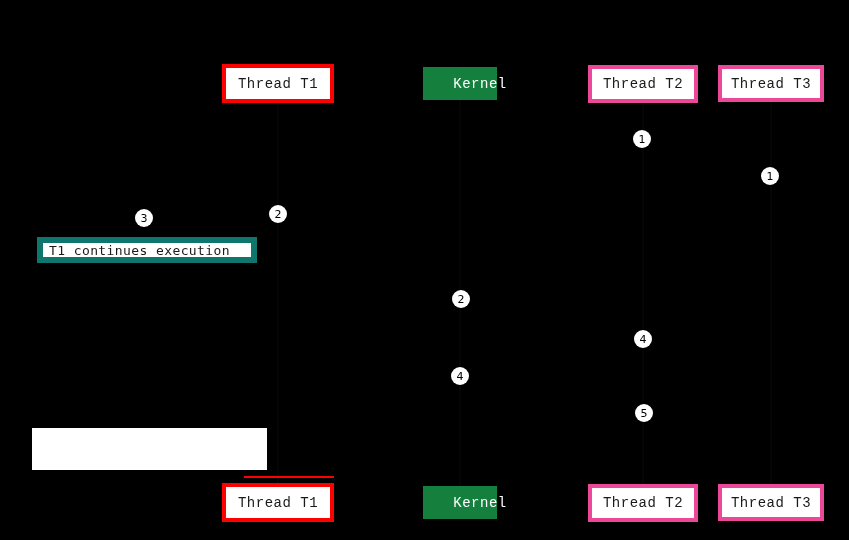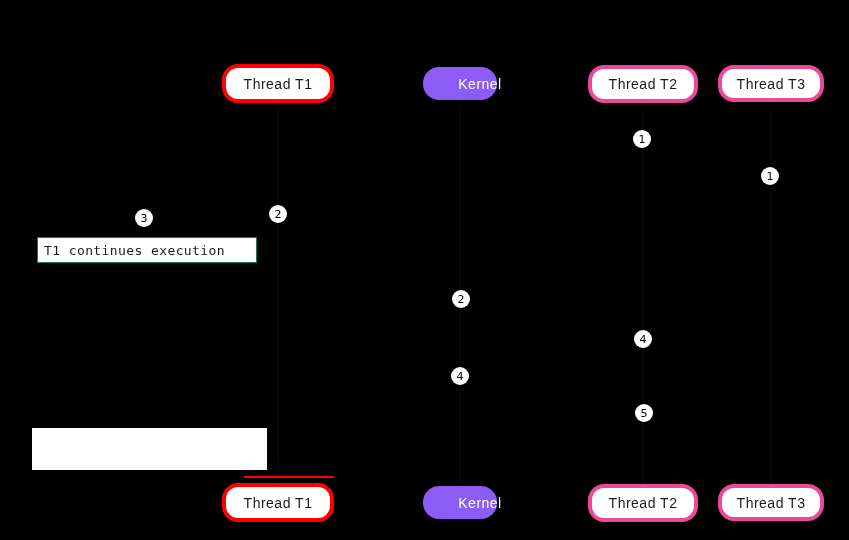--- a/index.html
+++ b/index.html
@@ -17,57 +17,56 @@
     font-family: "DejaVu Sans Mono", "Liberation Mono", monospace;
   }
 
   
   .lifeline-box {
     position: absolute;
     box-sizing: border-box;
     display: flex;
     align-items: center;
     justify-content: center;
-    font-family: Liberation Sans, sans-serif;
+    font-family: Liberation Mono, monospace;
     font-size: 14px;
     letter-spacing: 0.5px;
     white-space: nowrap;
     line-height: 1;
-    border-radius: 16px;
   }
   .lifeline-box.outline-red {
     background: #ffffff;
     border: 4px solid #ff0000;
     color: #1a1a1a;
   }
   .lifeline-box.outline-blue {
     background: #ffffff;
     border: 4px solid #ec4899;
     color: #1a1a1a;
   }
   .lifeline-box.filled-blue {
-    background: #8b5cf6;
+    background: #15803d;
     border: 0 solid #0000ff;
     color: #ffffff;
     padding-left: 40px;
   }
 
   
   .lifeline-stem {
     position: absolute;
     width: 2px;
     background: #050505;
   }
 
   
   .note-box {
     position: absolute;
     box-sizing: border-box;
     background: #ffffff;
-    border: 1px solid #0f766e;
+    border: 6px solid #0f766e;
     color: #1a1a1a;
     display: flex;
     align-items: center;
     font-family: "DejaVu Sans Mono", "Liberation Mono", monospace;
     font-size: 13px;
     letter-spacing: 0.4px;
     white-space: nowrap;
     padding-left: 6px;
     line-height: 1;
   }

